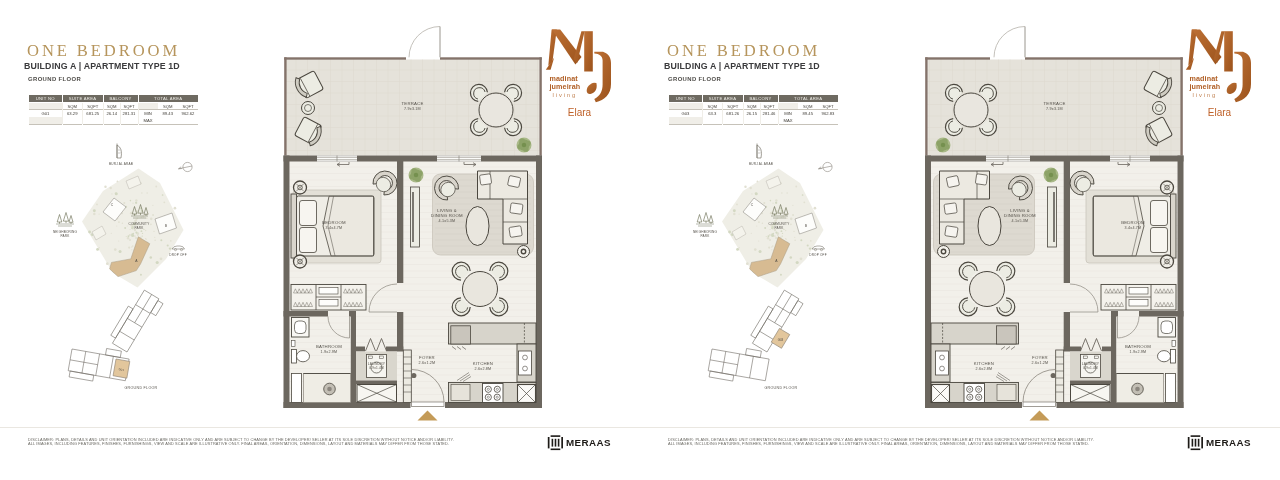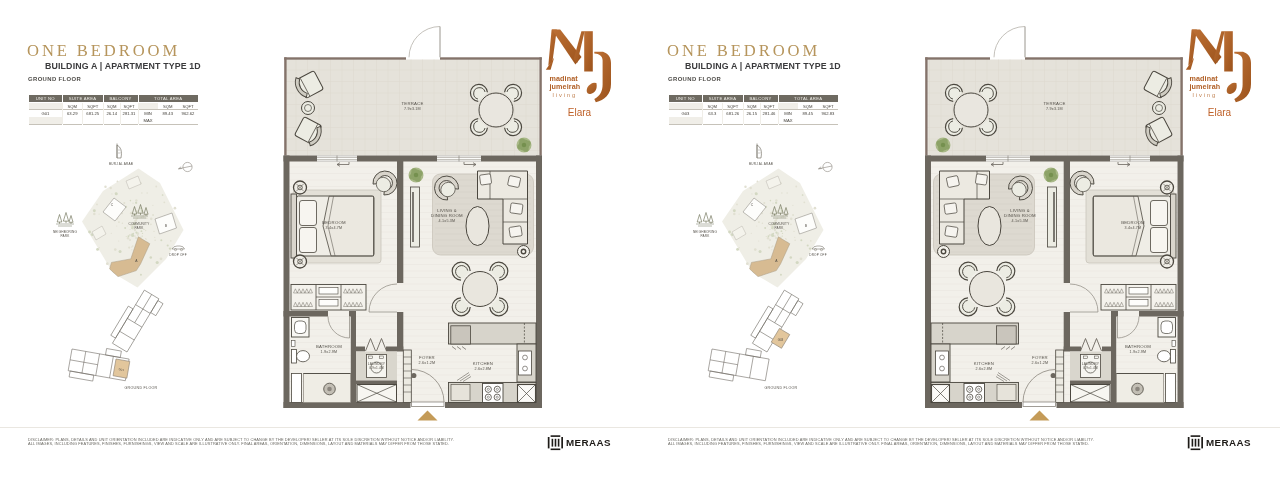--- a/index.html
+++ b/index.html
@@ -1,21 +1,21 @@
 <!DOCTYPE html>
 <html><head><meta charset="utf-8">
 <style>
  html,body{margin:0;padding:0;background:#fff;}
  #page{position:relative;width:1280px;height:480px;background:#fff;overflow:hidden;
    font-family:"Liberation Sans",sans-serif;padding-left:19px;}
  .half{position:absolute;top:0;width:640px;height:480px;}
  .abs{position:absolute;}
  .h1{position:absolute;left:27px;top:41px;font-family:"Liberation Serif",serif;font-size:16.6px;
    letter-spacing:2.9px;color:#b6955c;white-space:nowrap;}
- .h2{position:absolute;left:45px;top:61px;font-size:8.8px;font-weight:bold;letter-spacing:0.15px;
+ .h2{position:absolute;left:24px;top:61px;font-size:8.8px;font-weight:bold;letter-spacing:0.15px;
    color:#3b3b3d;white-space:nowrap;}
  .h3{position:absolute;left:28px;top:75.5px;font-size:5.9px;font-weight:bold;letter-spacing:0.4px;
    color:#4e4c48;white-space:nowrap;}
  .tbl{position:absolute;left:29px;top:95px;width:169px;height:30px;font-size:4.2px;color:#44413b;}
  .thead{position:absolute;top:0;left:0;width:169px;height:7.2px;}
  .thw{position:absolute;top:0;height:7.2px;line-height:7.6px;text-align:center;color:#efeee9;
    letter-spacing:0.3px;font-size:4.2px;background:#6e6a61;}
  .trow{position:absolute;left:0;width:169px;height:7.2px;background:#f0eee8;}
  .trow div{position:absolute;top:0;height:6.6px;line-height:7px;text-align:center;border-bottom:0.6px solid #c6c2b9;}
  .trow div.w{background:#fff;}

